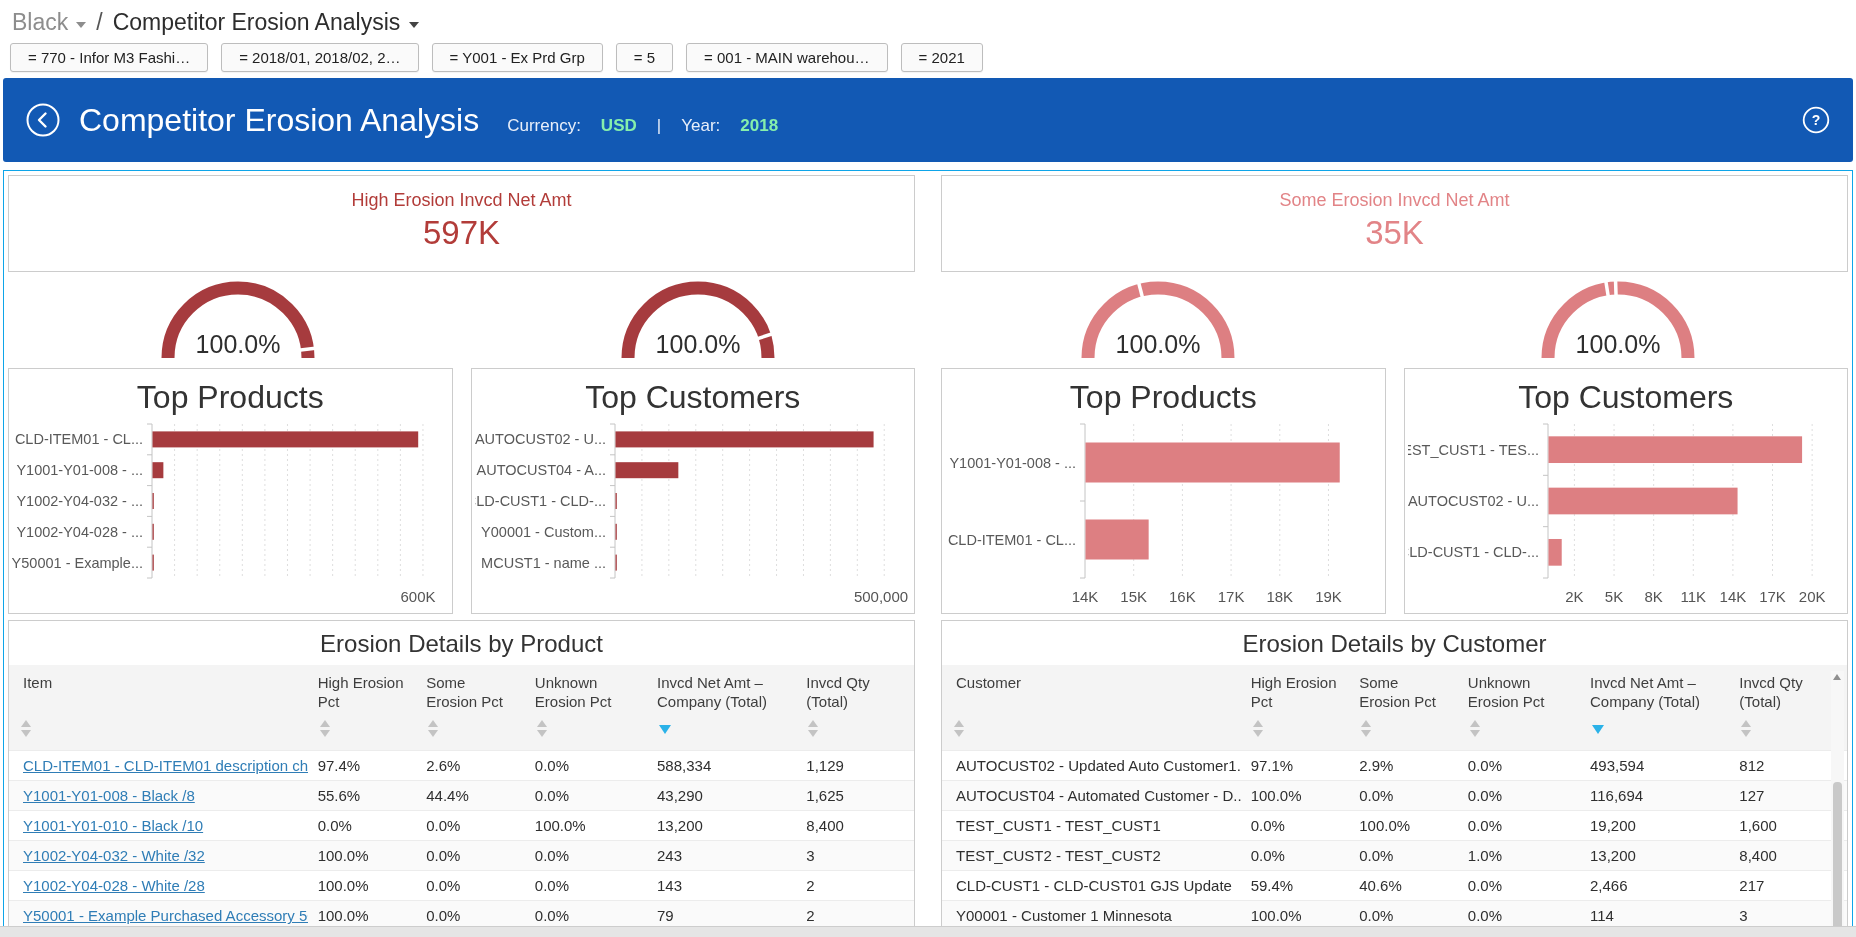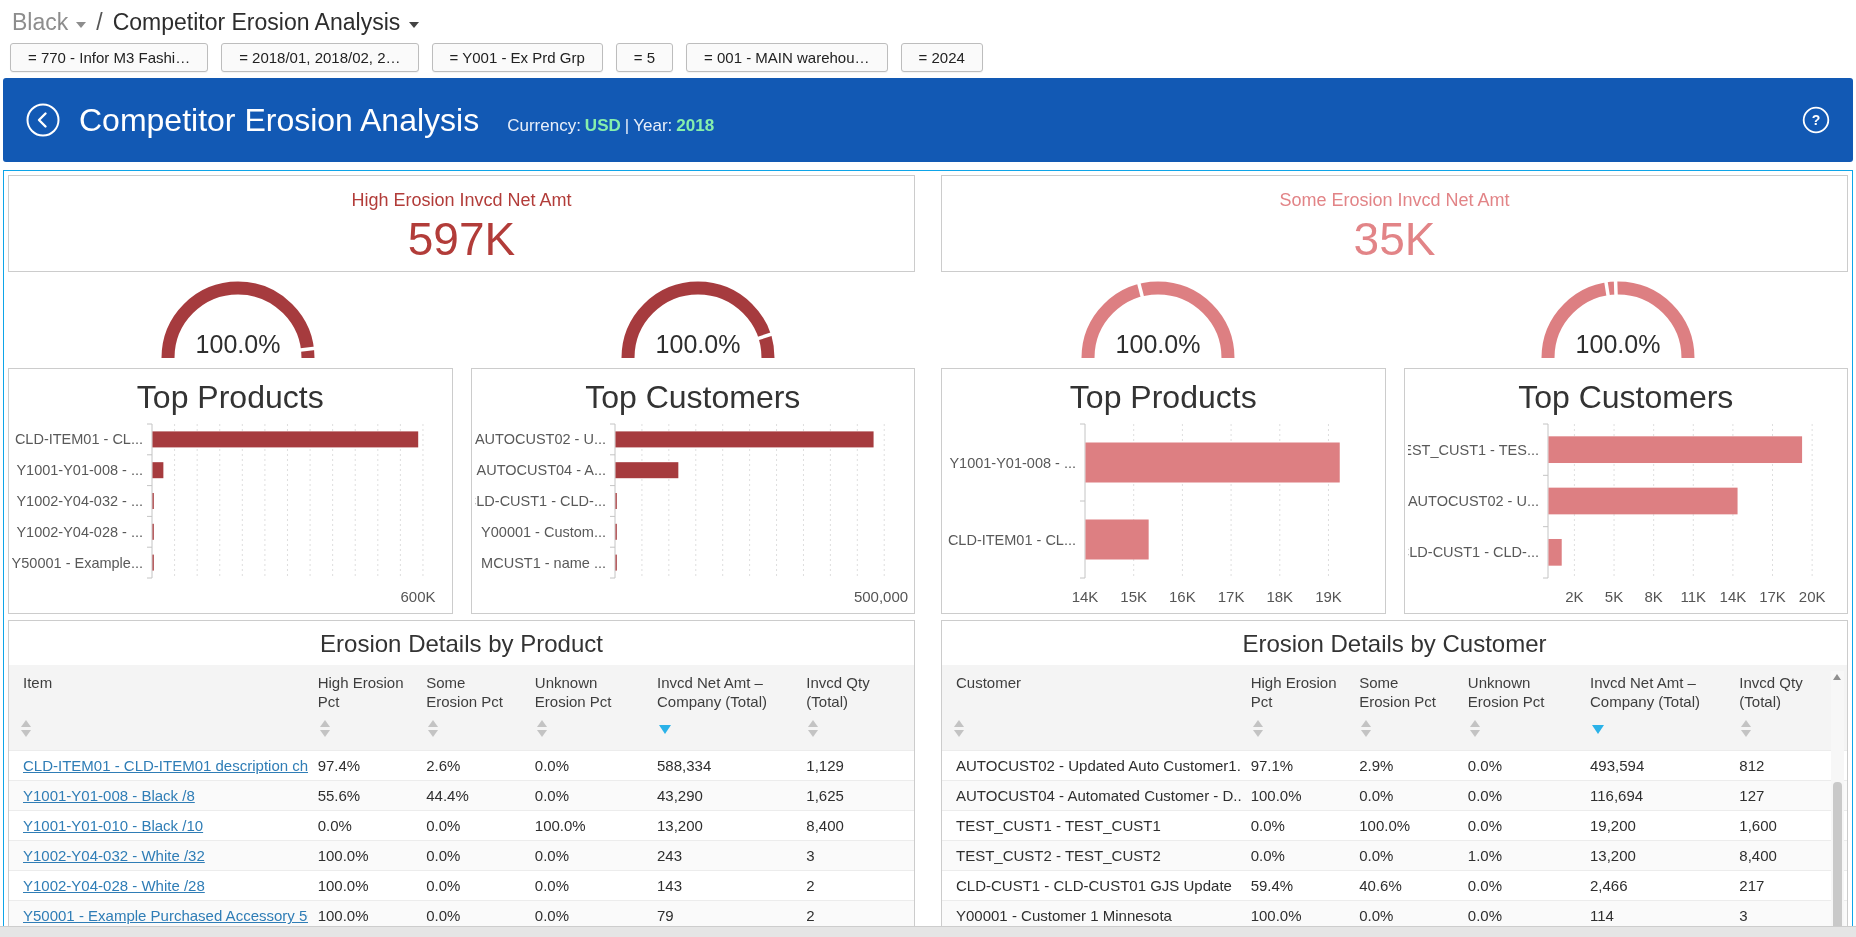--- a/index.html
+++ b/index.html
@@ -20,32 +20,32 @@
   
   .chips { display:flex; gap:13px; padding:5px 0 0 10px; align-items:flex-start; }
   .chip { font-size:15px; color:#222; background:#fafafa; border:1px solid #bdbdbd; border-radius:3px;
           padding:5px 17px; white-space:nowrap; box-shadow:0 1px 1px rgba(0,0,0,.05); cursor:pointer; }
 
   
   .blue-header { margin:6px 3px 0 3px; height:84px; background:#1259b4; border-radius:3px;
                  display:flex; align-items:center; padding:0 22px; color:#fff; }
   .back-btn { margin-right:18px; display:flex; cursor:pointer; }
   .bh-title { font-size:32px; font-weight:400; margin:0 28px 0 0; }
-  .bh-meta { font-size:17px; margin-top:12px; color:#e8effa; display:flex; gap:4px; align-items:baseline; }
+  .bh-meta { font-size:17px; margin-top:12px; color:#e8effa; display:flex; gap:20px; align-items:baseline; }
   .bh-meta b { color:#86efac; font-weight:700; }
   .help-btn { margin-left:auto; display:flex; cursor:pointer; }
 
   
   .dashboard { margin:8px 3px 0 3px; border:1px solid #0ea5e9; padding:4px; display:flex; flex-direction:column; background:#fff; }
   .row-split { display:flex; gap:26px; }
   .half { flex:1; display:flex; gap:18px; }
 
   .kpi-card { flex:1; border:1px solid #ccc; height:97px; text-align:center; }
   .kpi-label { font-size:18px; margin-top:14px; }
-  .kpi-value { font-size:46px; margin-top:5px; line-height:1; }
+  .kpi-value { font-size:33px; margin-top:5px; line-height:1; }
 
   .gauge-row { display:flex; margin-top:2px; height:90px; }
   .gauge-cell { flex:1; display:flex; justify-content:center; align-items:flex-end; }
 
   .charts-row { margin-top:4px; }
   .chart-panel { flex:1; border:1px solid #ccc; height:246px; padding:2px; overflow:hidden; }
   .chart-title { text-align:center; font-size:32px; color:#333; padding:8px 0 0; }
   .chart-mount { display:flex; justify-content:center; }
 
   .tables-row { margin-top:6px; }
@@ -87,21 +87,21 @@
     <span class="caret dark"></span>
   </span>
 </div>
 
 <div class="chips">
     <div class="chip">= 770 - Infor M3 Fashi…</div>
     <div class="chip">= 2018/01, 2018/02, 2…</div>
     <div class="chip">= Y001 - Ex Prd Grp</div>
     <div class="chip">= 5</div>
     <div class="chip">= 001 - MAIN warehou…</div>
-    <div class="chip">= 2024</div>
+    <div class="chip">= 2021</div>
   </div>
 
 <div class="blue-header" style="background: rgb(18, 89, 180);">
   <span class="back-btn">
     <svg width="36" height="36" viewBox="0 0 36 36">
       <circle cx="18" cy="18" r="15.5" fill="none" stroke="#fff" stroke-width="2"></circle>
       <path d="M20.5 11.5 L14 18 L20.5 24.5" fill="none" stroke="#fff" stroke-width="2.4" stroke-linecap="round" stroke-linejoin="round"></path>
     </svg>
   </span>
   <h1 class="bh-title">Competitor Erosion Analysis</h1>

